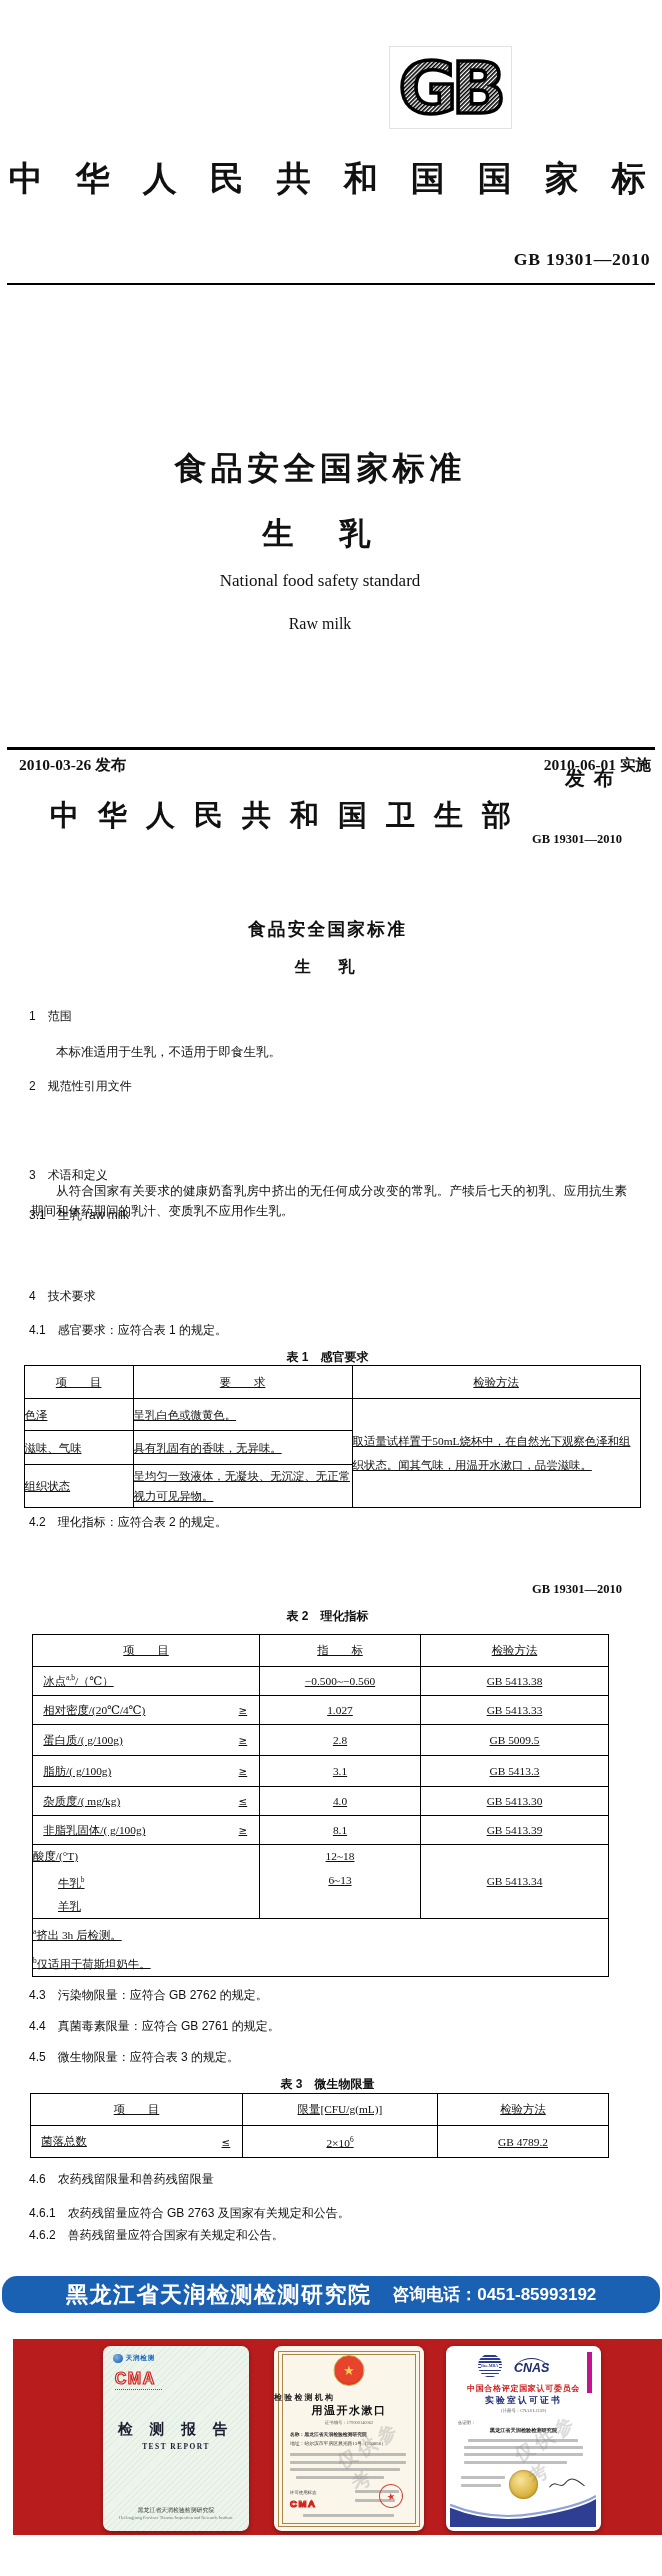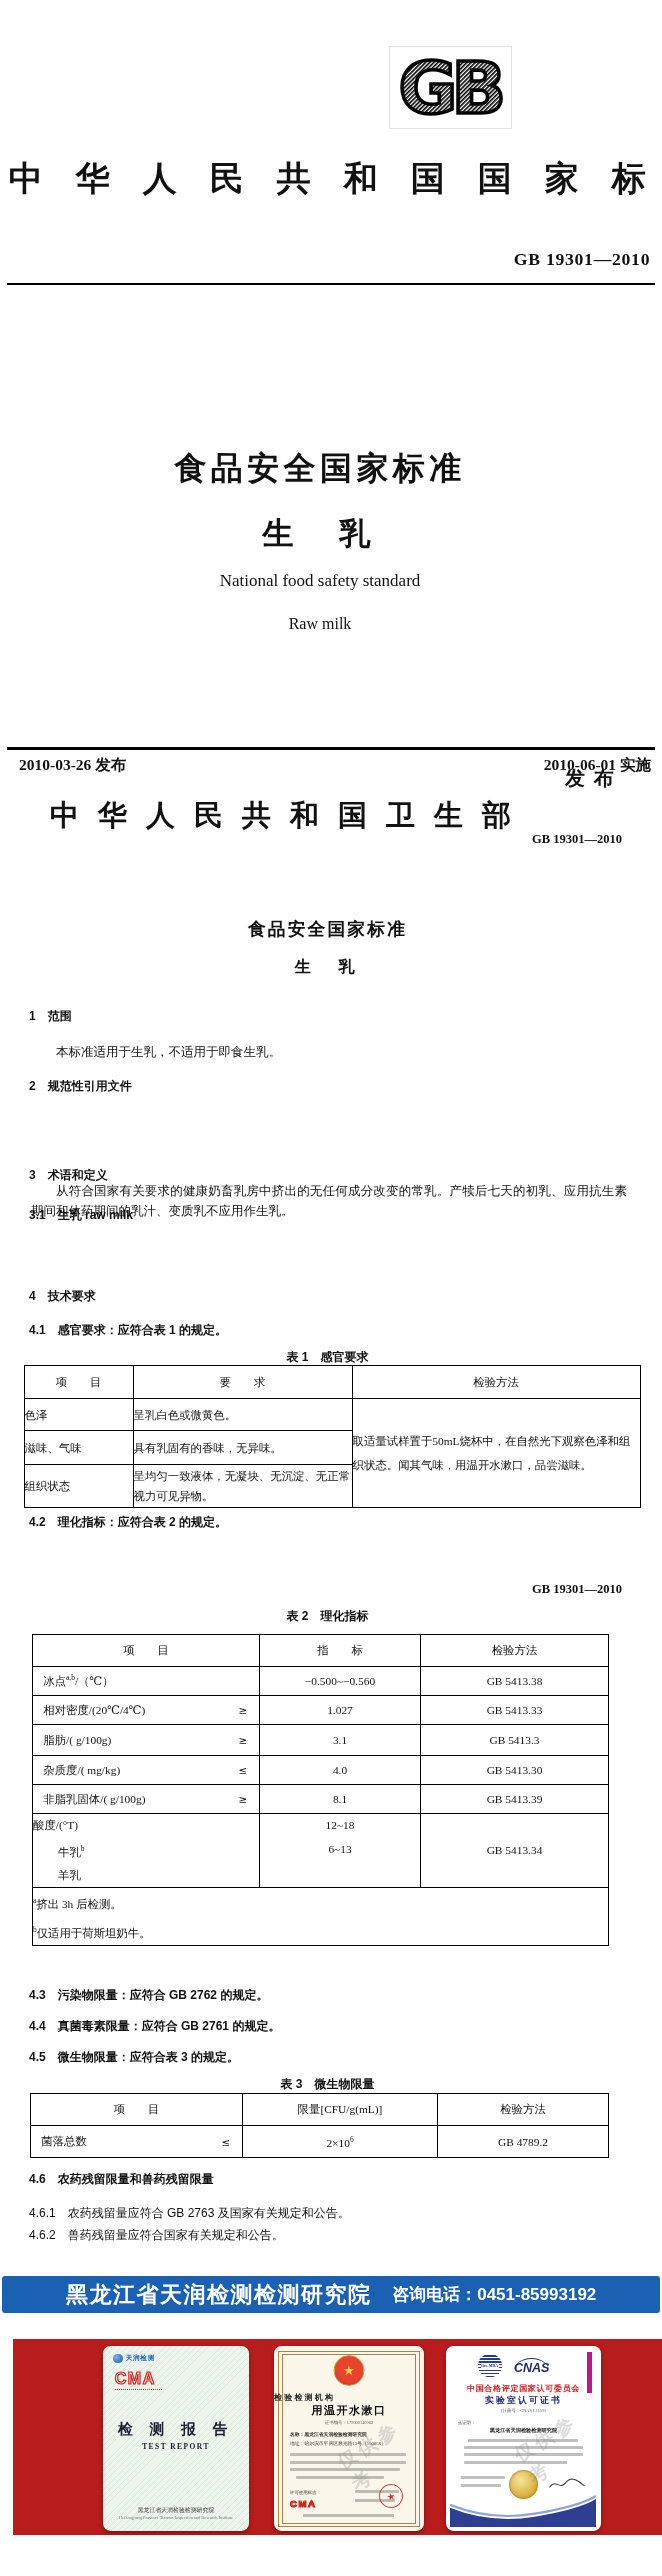--- a/index.html
+++ b/index.html
@@ -23,39 +23,39 @@
   .date-right{right:11px;left:auto;}
   .ministry{left:50px;top:796px;font-size:29px;font-weight:700;letter-spacing:19px;white-space:nowrap;}
   .fabu{left:565px;top:765px;font-size:20px;font-weight:700;letter-spacing:8.8px;white-space:nowrap;}
   
   .hdr-no{right:40px;font-size:12.5px;font-weight:600;}
   .hdr1{top:832px;}
   .hdr2{top:1582px;}
   .doc-title{left:0;width:655px;text-align:center;font-weight:700;}
   .dt1{top:917px;font-size:17.7px;letter-spacing:2.2px;}
   .dt2{top:957px;font-size:16px;letter-spacing:5.9px;}
-  .sec-h{left:29px;font-size:12px;font-weight:700;}
+  .sec-h{left:29px;font-size:12px;font-weight:400;}
   .body-p{left:31px;width:596px;font-size:12.5px;line-height:20px;text-align:justify;text-indent:25px;}
   .tbl-cap{left:0;width:655px;text-align:center;font-size:12px;font-weight:700;}
   table.doc{border-collapse:collapse;table-layout:fixed;background:#fff;}
   table.doc td,table.doc th{border:1.1px solid #000;font-size:11.4px;font-weight:400;
-     padding:0;vertical-align:middle;overflow:hidden;}
+     padding:0;vertical-align:middle;overflow:hidden;text-decoration:underline;}
   table.doc th{text-align:center;}
   .cell-item{display:flex;align-items:center;padding:0 11.8px 0 10.3px;}
   .cell-item .cmp{margin-left:auto;font-family:"DejaVu Sans",sans-serif;font-size:10.3px;}
   .cell-center{text-align:center;}
   .cell-left{padding:4.4px 8.8px 4.4px 10.3px;line-height:20px;}
   .method-merge{padding:2.9px 8.8px 2.9px 11.8px;line-height:24px;text-align:left;vertical-align:middle;}
   sup{font-size:7.4px;}
   .acid-cell{padding:5.9px 0 0 10.3px;line-height:23px;}
   .acid-sub{padding-left:25px;}
   .acid-vals{line-height:23.6px;padding-top:25px;text-align:center;}
   .fn-cell{padding:4.4px 0 4.4px 31px;line-height:26px;font-size:11px;}
   
-  .banner{left:2.2px;top:2276px;width:658px;height:37px;border-radius:3px;background:#1a60b3;
+  .banner{left:2.2px;top:2276px;width:658px;height:37px;border-radius:15px;background:#1a60b3;
           display:flex;align-items:center;justify-content:center;gap:20.6px;color:#fff;}
   .banner-org{font-size:22px;font-weight:700;letter-spacing:1.5px;}
   .banner-phone{font-size:17px;font-weight:700;}
   .blue-block{left:13px;top:2339px;width:662px;height:196px;background:#b91c1c;}
   .cert{position:absolute;top:7.4px;height:185px;background:#fff;border-radius:7.4px;
         box-shadow:0 1.5px 4.4px rgba(0,0,0,0.35);overflow:hidden;}
   .cert1{left:90px;width:146px;background:
      repeating-linear-gradient(135deg,rgba(130,170,140,0.16) 0 0.7px,rgba(0,0,0,0) 0.7px 4.4px),#ecf4ec;}
   .cert2{left:261px;width:150px;background:#faf6ea;}
   .cert3{left:433px;width:155px;}
@@ -228,20 +228,30 @@
                 <span><span>相对密度/(20℃/4℃)</span><sup></sup><span></span></span>
                 <span class="cmp">≥</span>
               </div>
             </td>
         <td class="cell-center">1.027</td>
         <td class="cell-center">GB 5413.33</td>
       </tr>
       <tr style="height:31px">
         <td>
               <div class="cell-item">
+                <span><span>蛋白质/( g/100g)</span><sup></sup><span></span></span>
+                <span class="cmp">≥</span>
+              </div>
+            </td>
+        <td class="cell-center">2.8</td>
+        <td class="cell-center">GB 5009.5</td>
+      </tr>
+      <tr style="height:31px">
+        <td>
+              <div class="cell-item">
                 <span><span>脂肪/( g/100g)</span><sup></sup><span></span></span>
                 <span class="cmp">≥</span>
               </div>
             </td>
         <td class="cell-center">3.1</td>
         <td class="cell-center">GB 5413.3</td>
       </tr>
       <tr style="height:29px">
         <td>
               <div class="cell-item">

